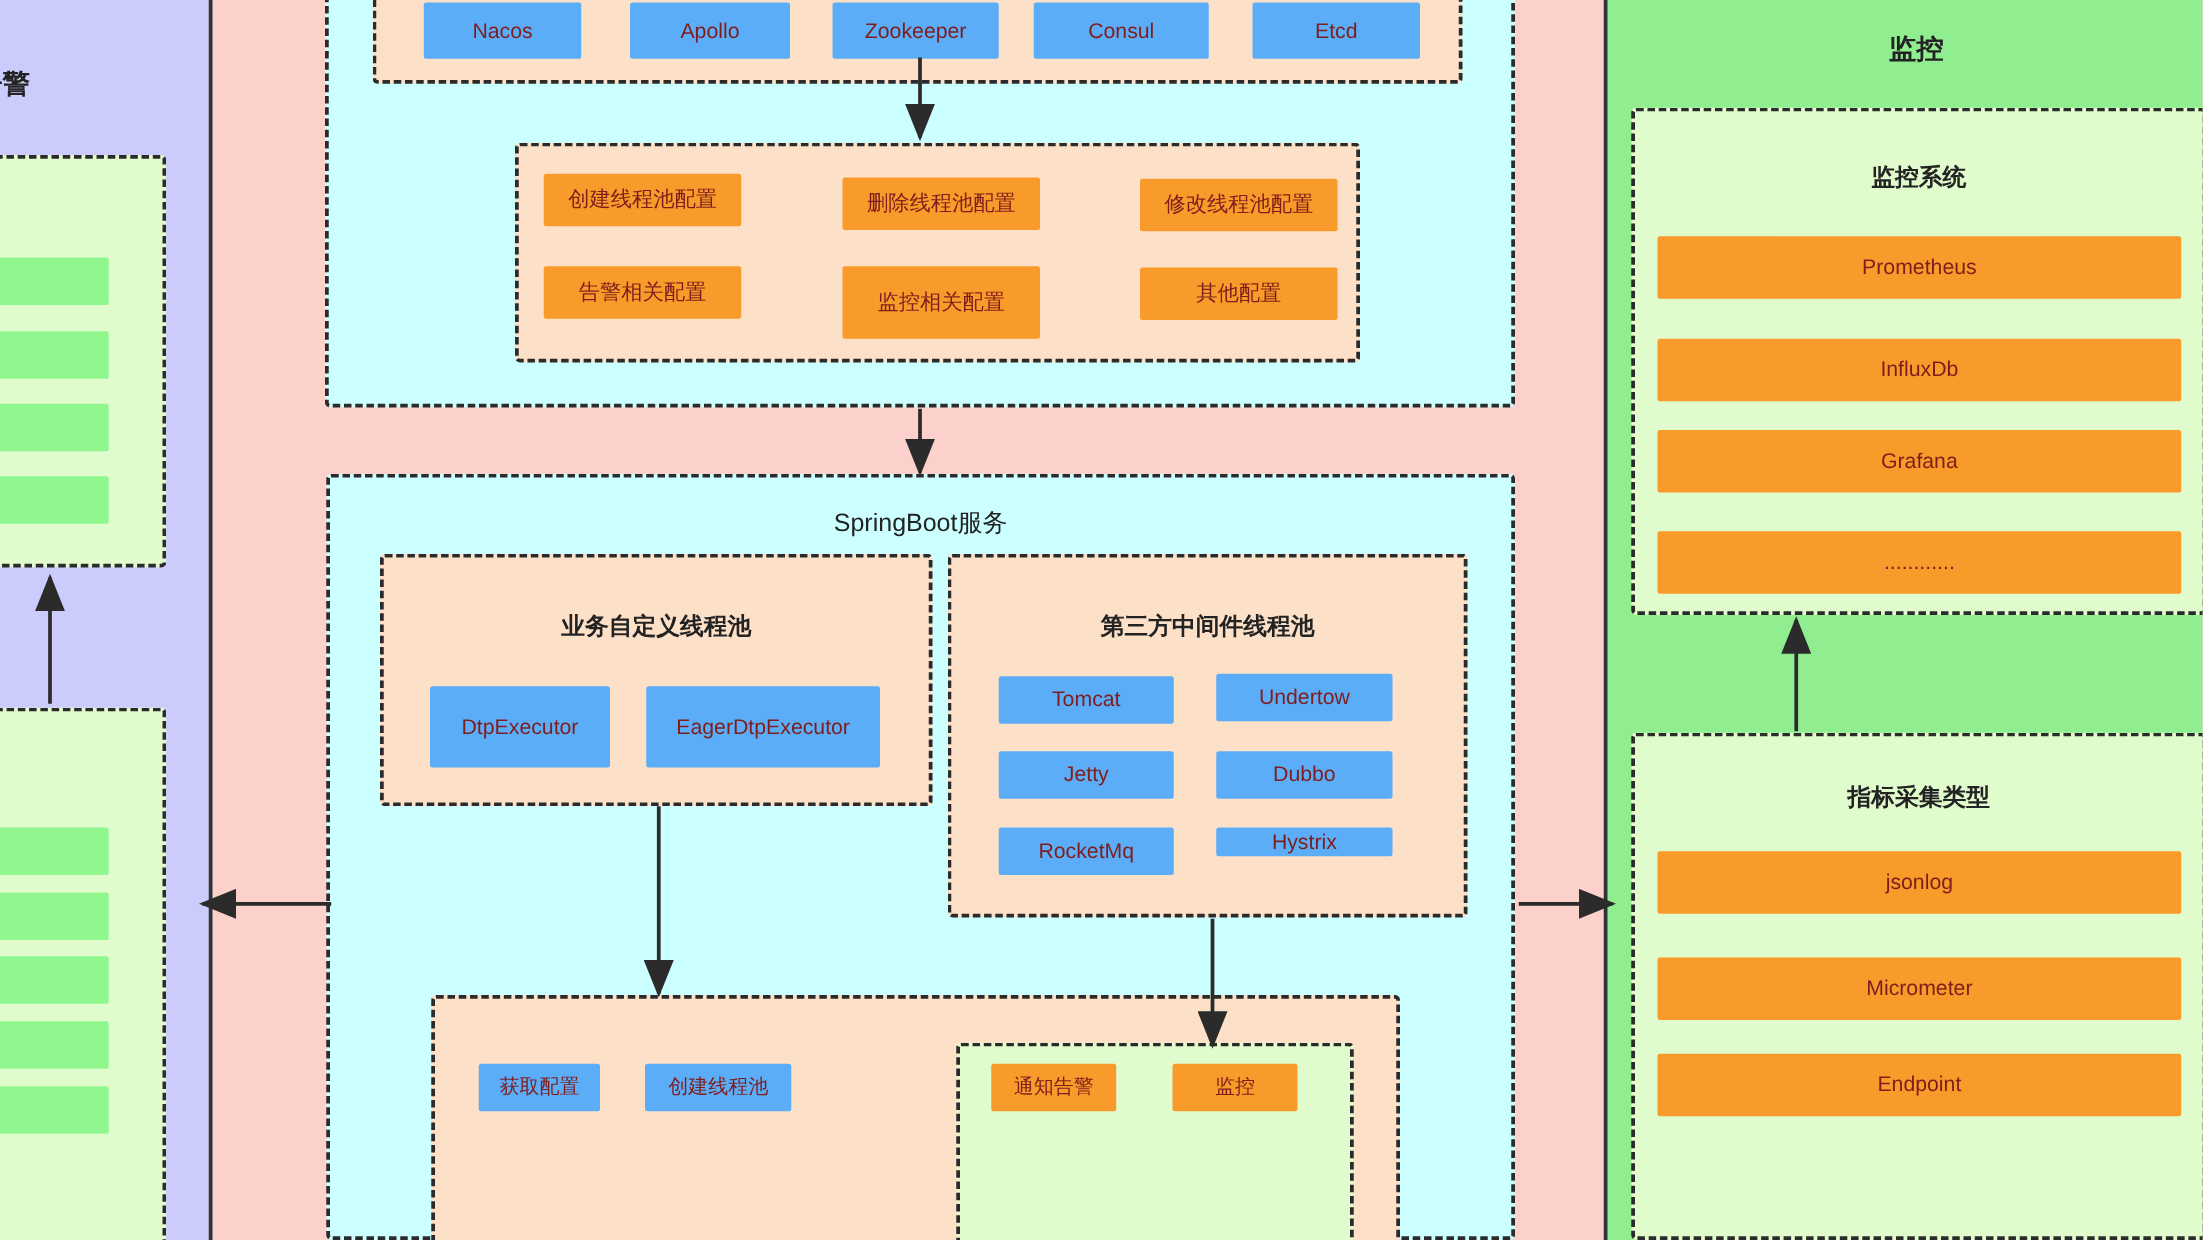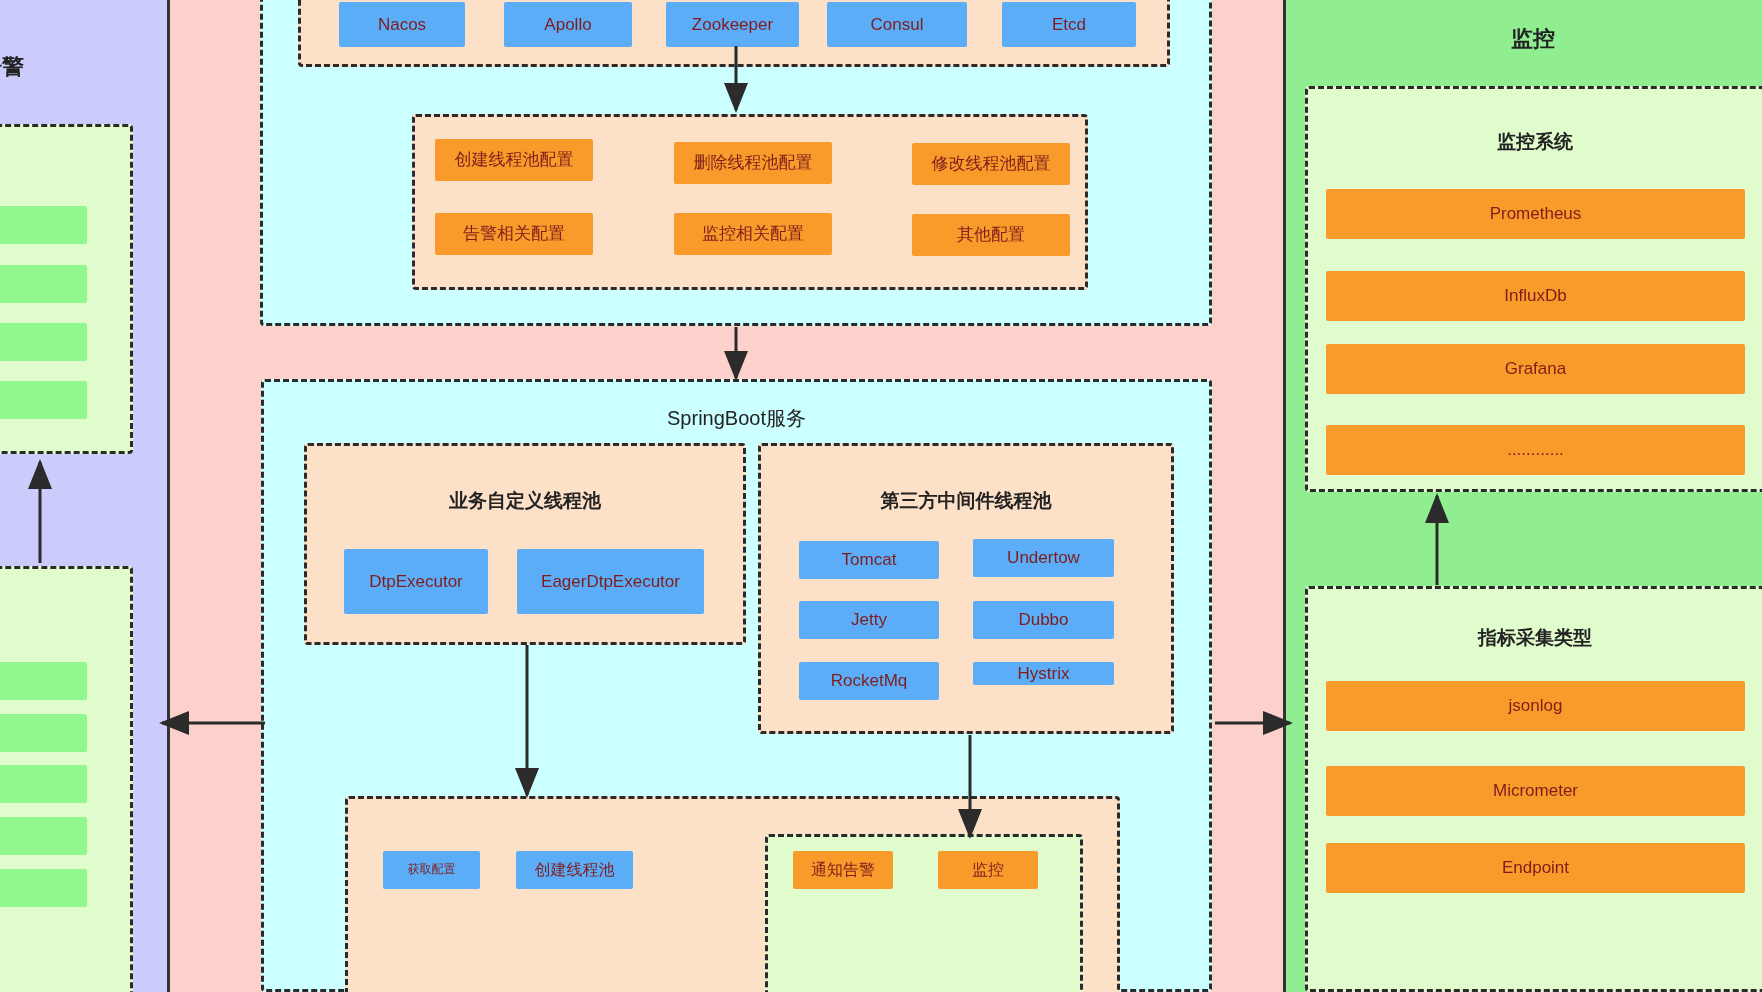--- a/index.html
+++ b/index.html
@@ -132,21 +132,21 @@
   </div>
   <div class="node n-orange" style="left:674px;top:142px;width:158px;height:42px;">
     <span>删除线程池配置</span>
   </div>
   <div class="node n-orange" style="left:912px;top:143px;width:158px;height:42px;">
     <span>修改线程池配置</span>
   </div>
   <div class="node n-orange" style="left:435px;top:213px;width:158px;height:42px;">
     <span>告警相关配置</span>
   </div>
-  <div class="node n-orange" style="left:674px;top:213px;width:158px;height:42px;">
+  <div class="node n-orange" style="left:674px;top:213px;width:158px;height:58px;">
     <span>监控相关配置</span>
   </div>
   <div class="node n-orange" style="left:912px;top:214px;width:158px;height:42px;">
     <span>其他配置</span>
   </div>
 
   <div class="dashed bg-cyan" style="left:261px;top:379px;width:951px;height:613px;"></div>
   <div class="ttl ttl-plain" style="left:261px;width:951px;top:405px;font-size:20px;">SpringBoot服务</div>
 
   <div class="dashed bg-peach" style="left:304px;top:443px;width:442px;height:202px;"></div>
@@ -176,21 +176,21 @@
   </div>
   <div class="node n-blue" style="left:799px;top:662px;width:140px;height:38px;text-align:center;">
     <span>RocketMq</span>
   </div>
   <div class="node n-blue" style="left:973px;top:662px;width:141px;height:23px;">
     <span>Hystrix</span>
   </div>
 
   <div class="dashed bg-peach" style="left:345px;top:796px;width:775px;height:210px;"></div>
 
-  <div class="node n-blue" style="left:383px;top:851px;width:97px;height:38px;font-size:12px;">
+  <div class="node n-blue" style="left:383px;top:851px;width:97px;height:38px;font-size:16px;">
     <span>获取配置</span>
   </div>
   <div class="node n-blue" style="left:516px;top:851px;width:117px;height:38px;font-size:16px;">
     <span>创建线程池</span>
   </div>
 
   <div class="dashed bg-lime" style="left:765px;top:834px;width:318px;height:172px;"></div>
 
   <div class="node n-orange" style="left:793px;top:851px;width:100px;height:38px;font-size:16px;">
     <span>通知告警</span>

